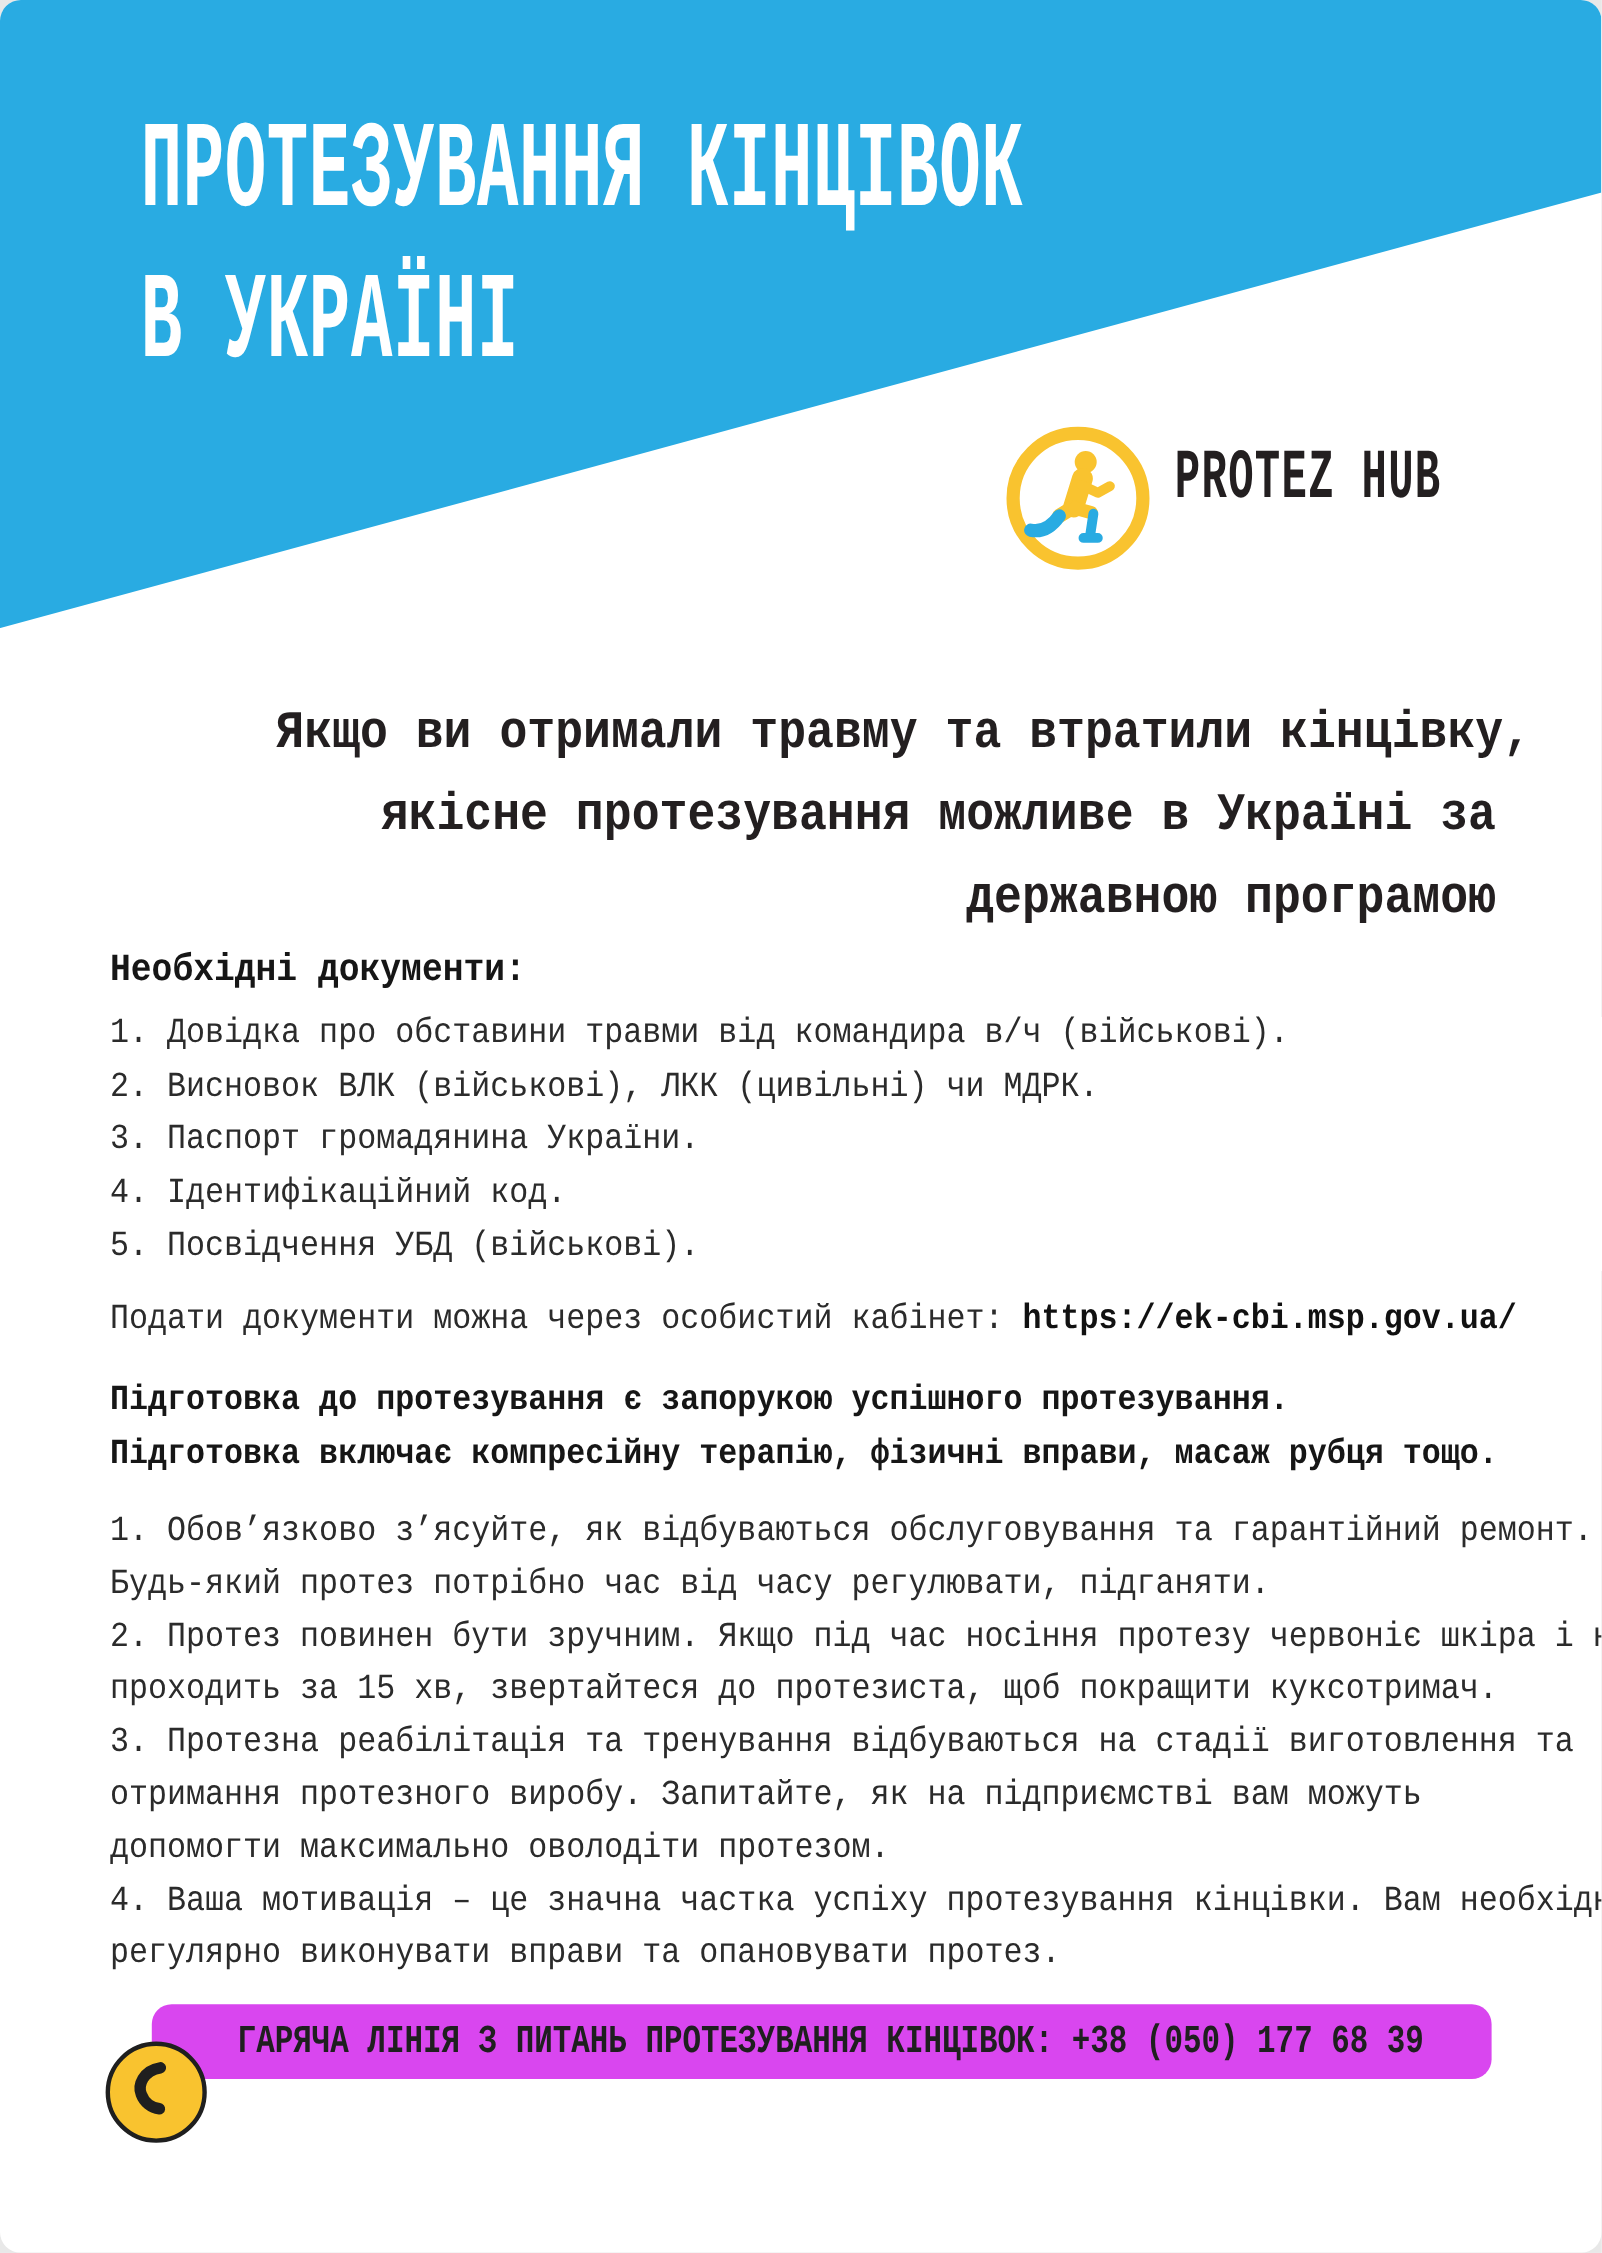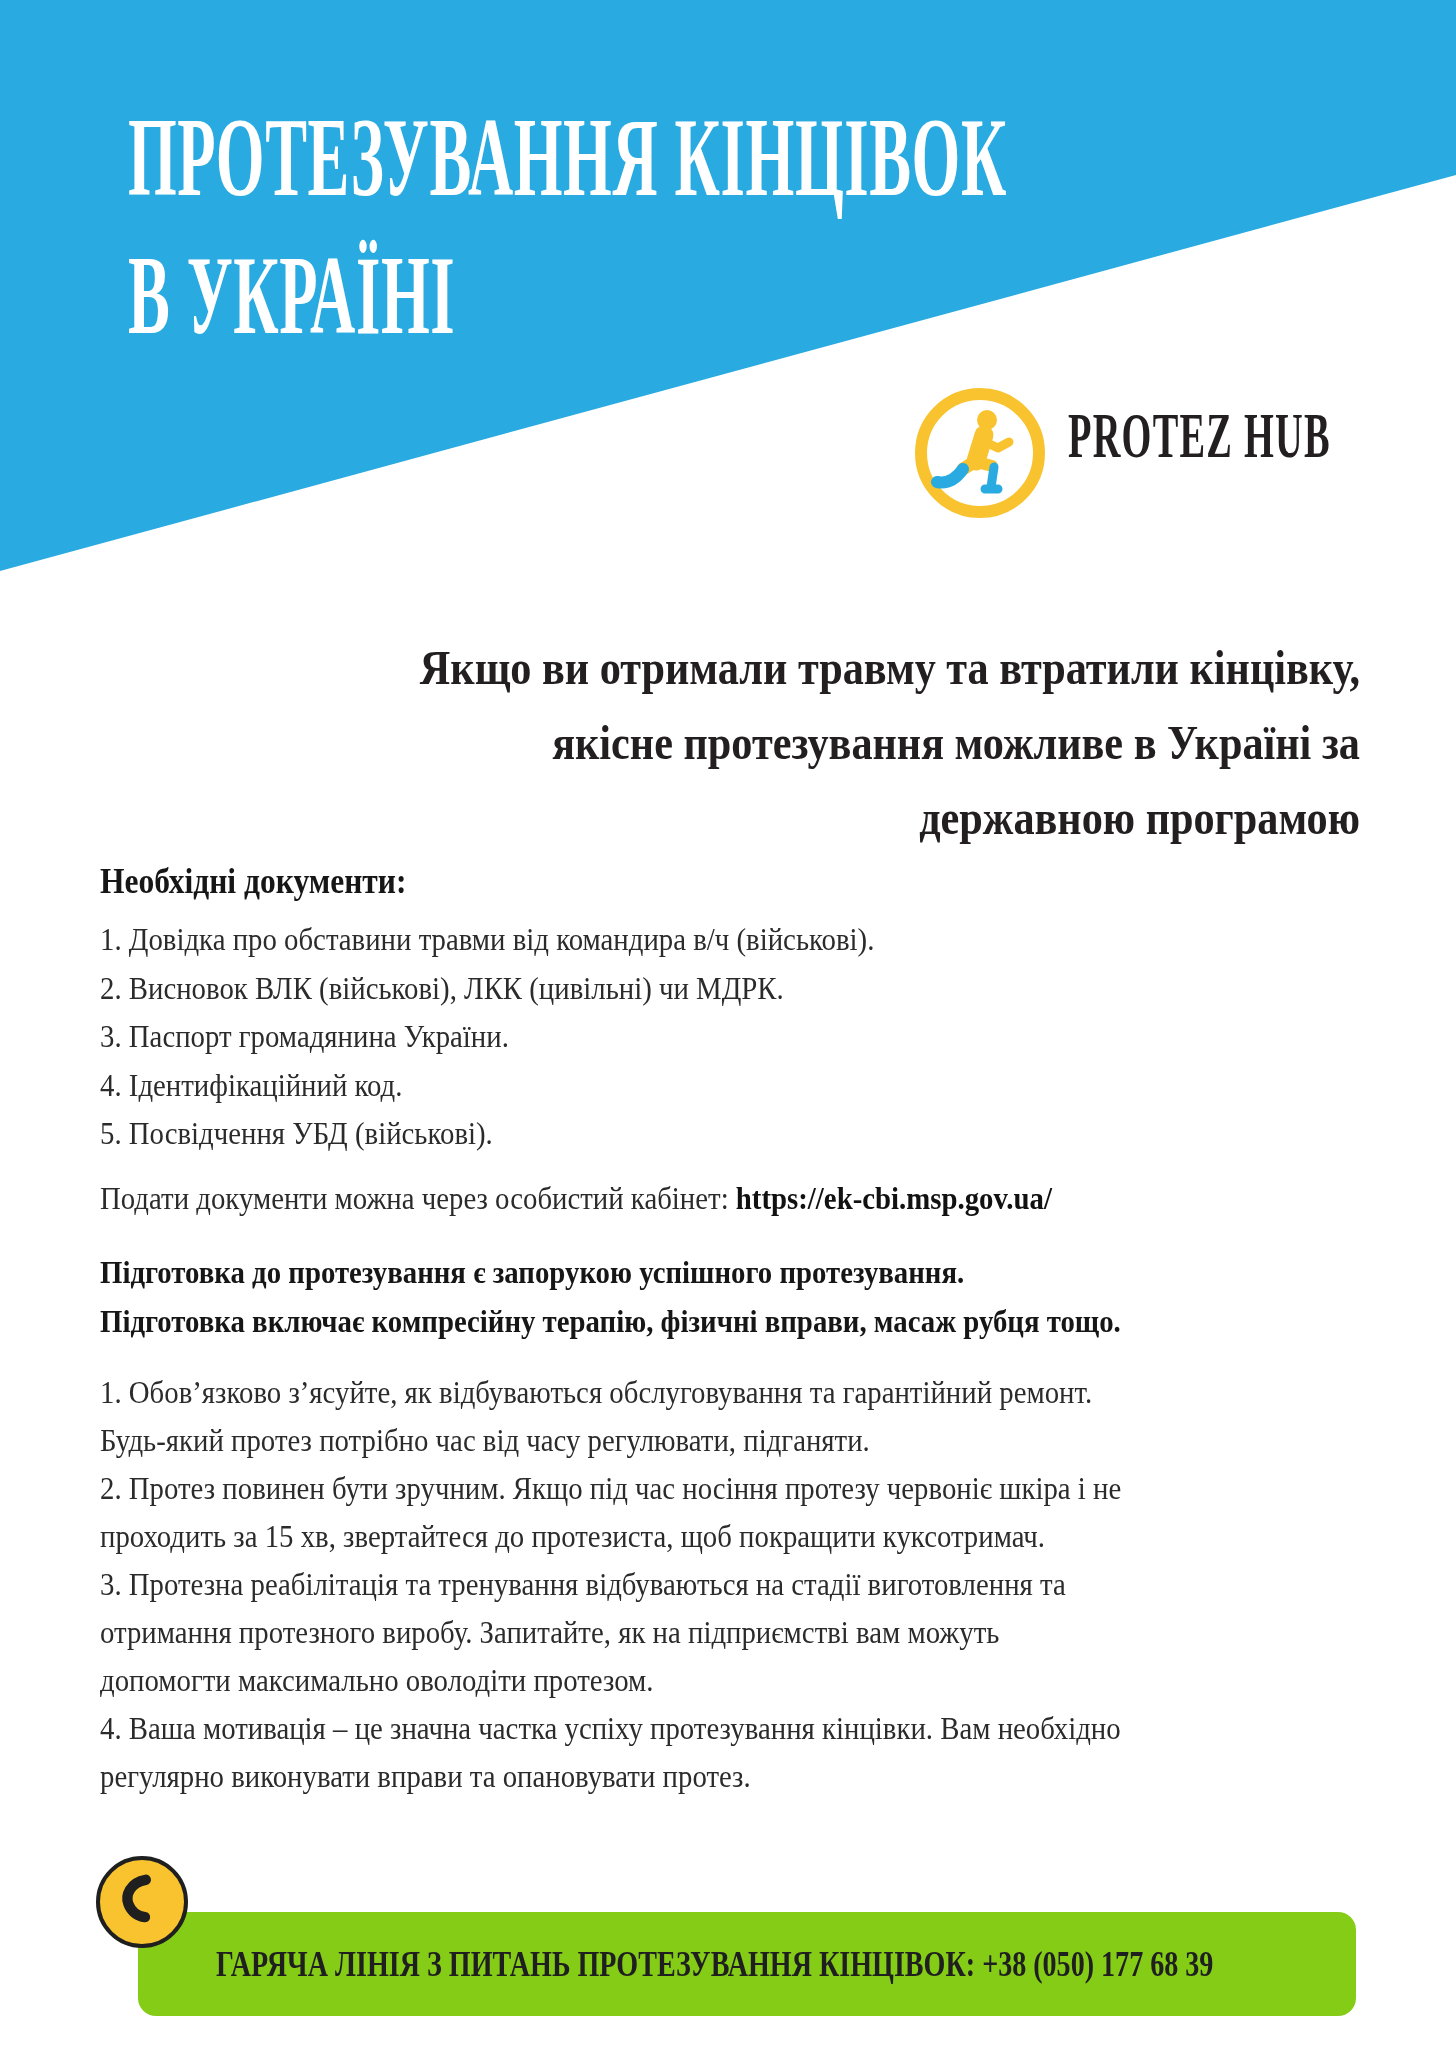--- a/index.html
+++ b/index.html
@@ -1,20 +1,21 @@
 <!DOCTYPE html>
 <html><head>
 <meta charset="utf-8">
 <style>
   html,body { margin:0; padding:0; background:#e8e8e8; }
   .page {
     position:relative; width:1456px; height:2048px; margin:0 auto;
     background:#ffffff; overflow:hidden;
-    font-family:Liberation Serif, serif;
+    font-family:Liberation Mono, monospace;
     color:#2b2b2b;
+    border-radius:19px;
   }
   
   .header-shape {
     position:absolute; left:0; top:0; width:1456px; height:571px;
     background:#29ABE2;
     clip-path:polygon(0 0, 1456px 0, 1456px 175px, 0 571px);
   }
   .poster-title {
     position:absolute; left:128px; top:88px;
     font-size:112px; font-weight:bold; line-height:138px;
@@ -58,22 +59,22 @@
   .prep-block {
     top:1248px; font-size:32px; font-weight:bold; line-height:49px; color:#161616;
     transform:scaleX(0.9); transform-origin:left top;
   }
   .tips-block {
     top:1368px; font-size:32px; line-height:48px;
     transform:scaleX(0.9); transform-origin:left top;
   }
   
   .hotline-bar {
-    position:absolute; left:138px; top:1912px; width:1218px; height:104px;
-    background:#84cc16; border-radius:18px;
+    position:absolute; left:138px; top:1822px; width:1218px; height:68px;
+    background:#d946ef; border-radius:18px;
   }
   .hotline-text {
     position:absolute; left:78px; top:50%; transform:translateY(-50%) scaleX(0.78);
     transform-origin:left center;
     font-size:36px; font-weight:bold; color:#1F1F1F; white-space:nowrap;
   }
   .hotline-phone-circle {
     position:absolute; left:96px; top:1856px; width:84px; height:84px;
     background:#F9C32F; border:4px solid #1F1F1F; border-radius:50%;
   }

